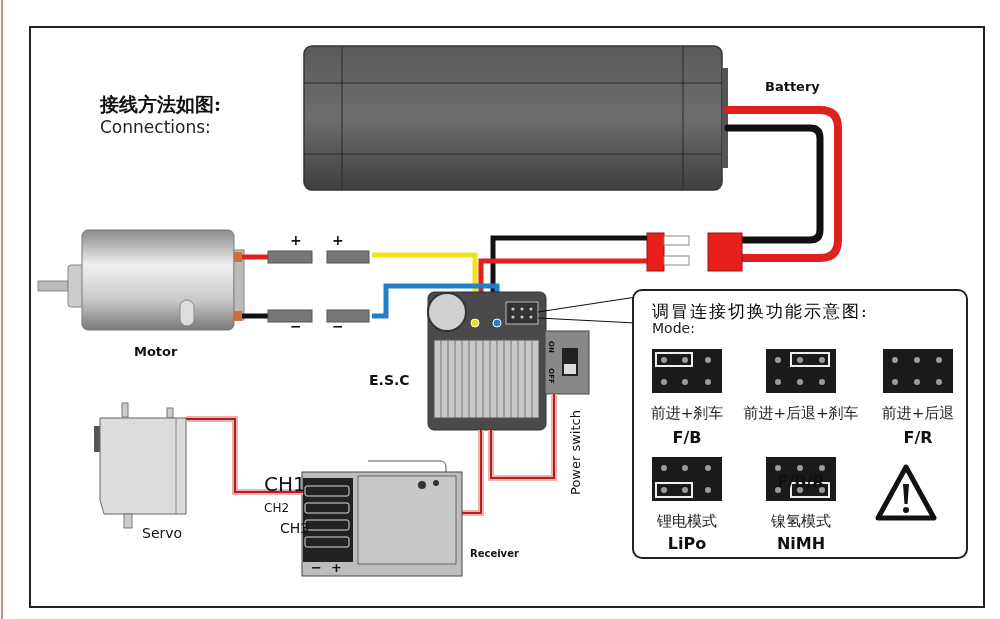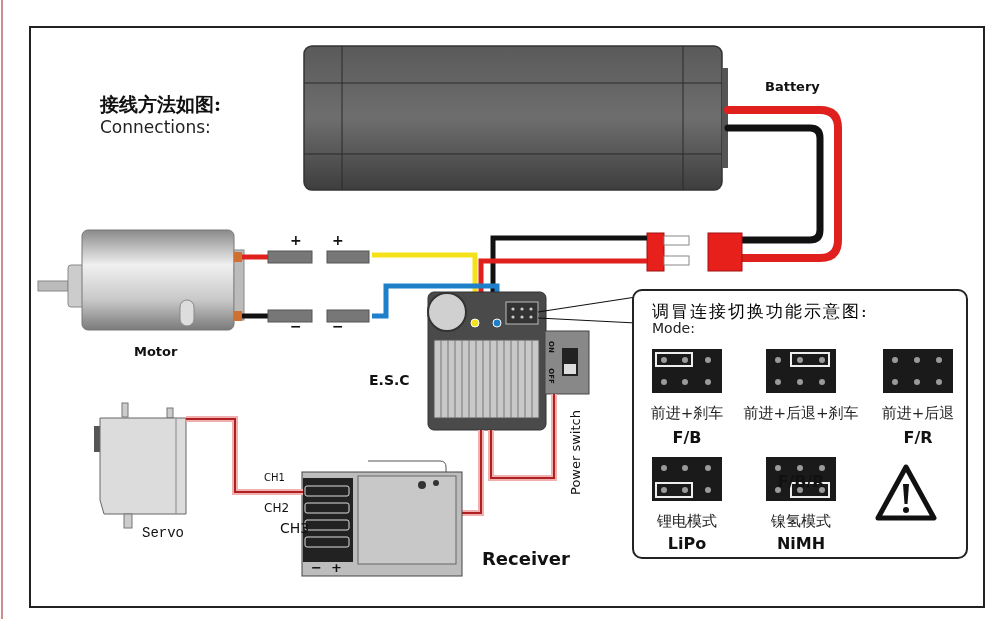--- a/index.html
+++ b/index.html
@@ -160,32 +160,32 @@
   <path d="M186 419 H235 V492 H303" fill="none" stroke="#f0b0b0" stroke-width="6"></path>
   <path d="M186 419 H235 V492 H303" fill="none" stroke="#b02020" stroke-width="2"></path>
 </svg>
 
 <div class="t title-cn">接线方法如图:</div>
 <div class="t title-en">Connections:</div>
 
 <div class="t lbl-bold" style="left:765px;top:79px;">Battery</div>
 <div class="t lbl-bold" style="left:134px;top:344px;">Motor</div>
 <div class="t lbl-bold" style="left:369px;top:372px;font-size:14px;">E.S.C</div>
-<div class="t" style="left:142px;top:525px;font-size:14px;font-family:Liberation Mono, monospace;">Servo</div>
-<div class="t lbl-bold" style="left:470px;top:548px;font-size:18px;margin-left:12px;">Receiver</div>
+<div class="t" style="left:142px;top:525px;font-size:14px;">Servo</div>
+<div class="t lbl-bold" style="left:470px;top:548px;font-size:10px;">Receiver</div>
 <div class="t" style="left:532px;top:445px;font-size:13px;transform:rotate(-90deg);transform-origin:left top;top:495px;left:568px;">Power switch</div>
 <div class="t" style="left:545px;top:343px;font-size:7px;font-weight:bold;transform:rotate(90deg);">ON</div>
 <div class="t" style="left:543px;top:372px;font-size:7px;font-weight:bold;transform:rotate(90deg);">OFF</div>
 
 <div class="t" style="left:290px;top:232px;font-size:14px;font-weight:bold;">+</div>
 <div class="t" style="left:332px;top:232px;font-size:14px;font-weight:bold;">+</div>
 <div class="t" style="left:290px;top:318px;font-size:14px;font-weight:bold;">−</div>
 <div class="t" style="left:332px;top:318px;font-size:14px;font-weight:bold;">−</div>
 
-<div class="t" style="left:264px;top:472px;font-size:10px;">CH1</div>
+<div class="t" style="left:264px;top:472px;font-size:20px;">CH1</div>
 <div class="t" style="left:264px;top:501px;font-size:12px;">CH2</div>
 <div class="t" style="left:280px;top:520px;font-size:14px;">CH3</div>
 <div class="t" style="left:311px;top:560px;font-size:13px;font-weight:bold;">−</div>
 <div class="t" style="left:331px;top:560px;font-size:13px;font-weight:bold;">+</div>
 
 <div class="mode-box"></div>
 <div class="t mode-title">调冒连接切换功能示意图:</div>
 <div class="t mode-sub">Mode:</div>
 
 <div class="jp" style="left:652px;top:349px;">

